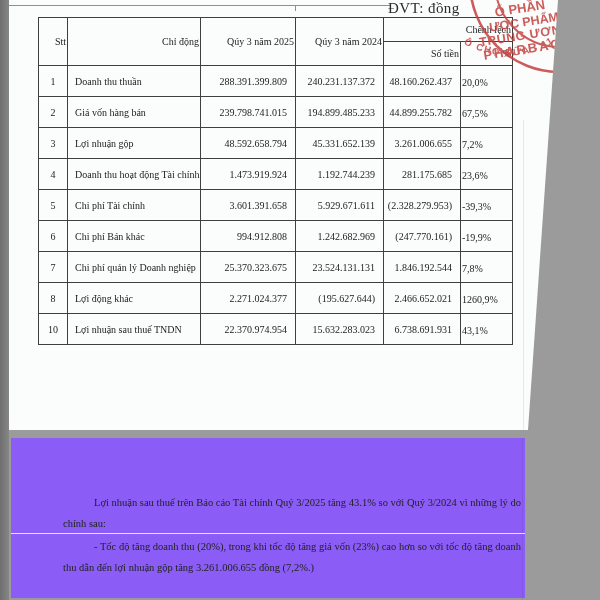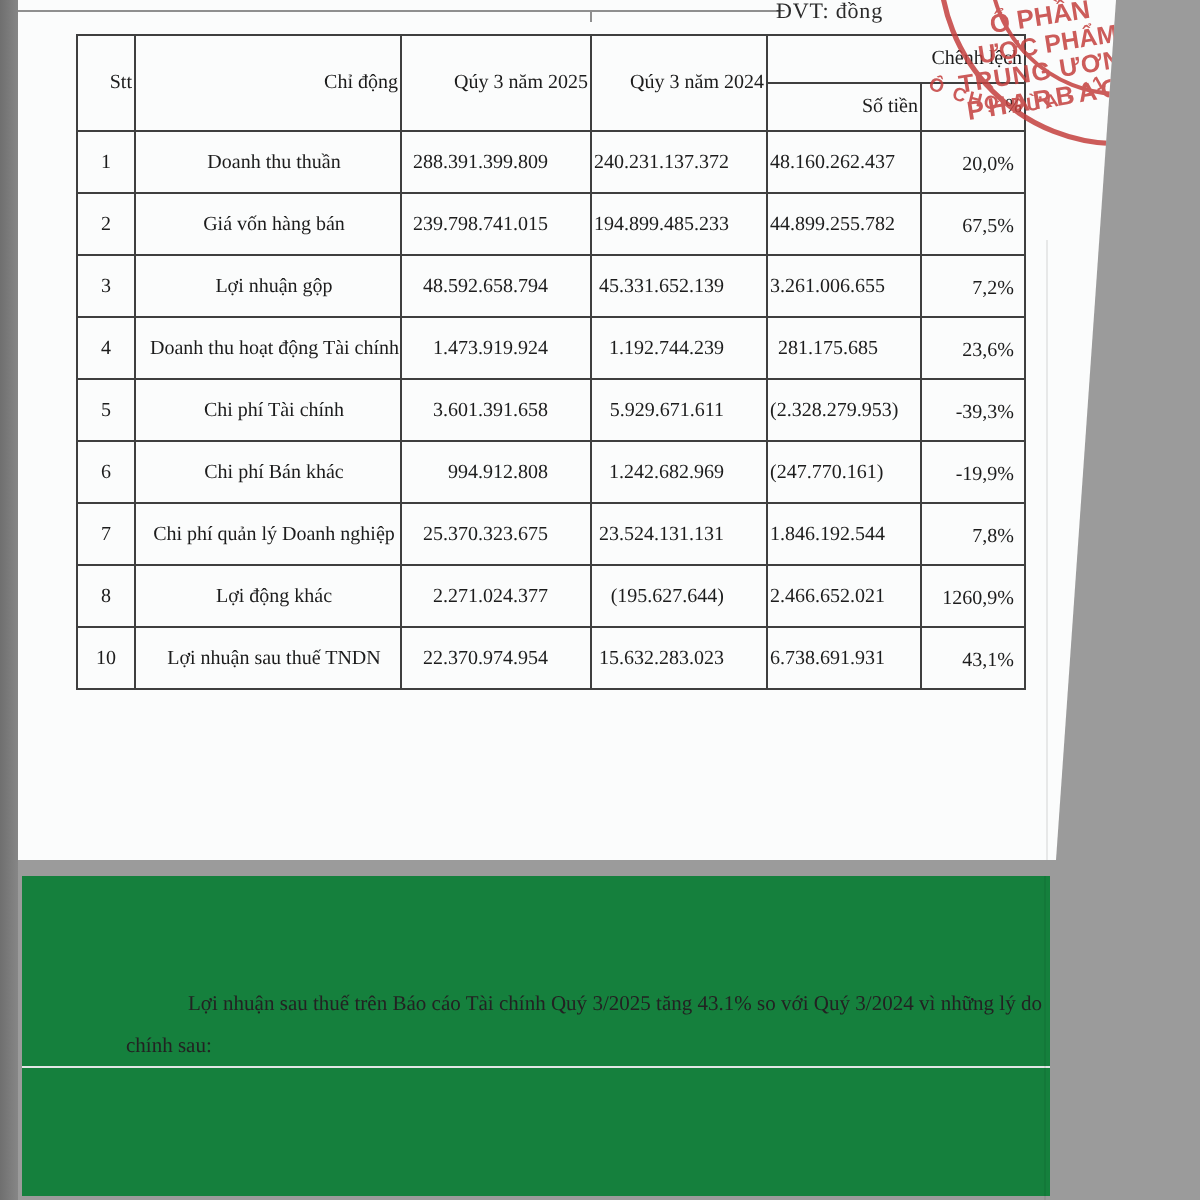--- a/index.html
+++ b/index.html
@@ -24,48 +24,48 @@
     background:rgba(0,0,0,0.08);
   }
   .top-artifact-line{
     position:absolute;left:0;top:5px;width:381px;height:1px;background:#8f8f8f;
   }
   .top-artifact-tick{
     position:absolute;left:286px;top:5px;width:1px;height:6px;background:#8f8f8f;
   }
   .unit-label{
     position:absolute;left:379px;top:0px;width:100px;
-    font-size:11px;color:#2b2b2b;letter-spacing:0.4px;
+    font-size:15px;color:#2b2b2b;letter-spacing:0.4px;
   }
   
   table.fin{
     position:absolute;left:29px;top:17px;width:474px;
     border-collapse:collapse;table-layout:fixed;
     font-size:10px;color:#1c1c1c;
   }
   table.fin th,table.fin td{
     border:1px solid #3f3f3f;
     font-weight:normal;
     overflow:hidden;white-space:nowrap;
   }
   table.fin th{height:21px;text-align:right;vertical-align:middle;}
   th.h-top{height:13px;}
   table.fin td{height:26px;vertical-align:middle;}
   td.c-stt{text-align:center;}
-  td.c-label{text-align:center;padding-left:7px;}
-  td.c-num{text-align:right;padding-right:21px;}
-  td.c-pct{text-align:right;padding-right:5px;vertical-align:top;padding-top:3px;}
+  td.c-label{text-align:left;padding-left:7px;}
+  td.c-num{text-align:right;padding-right:8px;}
+  td.c-pct{text-align:left;padding-right:5px;vertical-align:top;padding-top:3px;}
   
   .stamp-svg{position:absolute;left:431px;top:0;width:130px;height:130px;}
   .stamp-svg text{fill:#c4403e;font-family:"Liberation Sans",sans-serif;font-weight:bold;}
   .stamp-svg circle{fill:none;stroke:#c4403e;}
   
   .page2{
     position:absolute;left:11px;top:438px;width:514px;height:160px;
-    background:#15803d;
+    background:#8b5cf6;
   }
   .page2 .fold-line2{
     position:absolute;left:511px;top:0;width:1px;height:162px;background:rgba(0,0,0,0.06);
   }
   .scan-line{
     position:absolute;left:0;top:95px;width:100%;height:1px;background:#e2e6e6;
   }
   .notes{
     position:absolute;left:52px;top:55px;width:458px;
     font-size:10.5px;line-height:20.5px;color:#222;text-align:justify;
@@ -196,14 +196,15 @@
       <textPath href="#stamp-arc" startOffset="4">Ô CHỢ DỪA - 11</textPath>
     </text>
   </svg>
 </div>
 
 <div class="page2">
   <div class="scan-line"></div>
   <div class="fold-line2"></div>
   <div class="notes">
     <p>Lợi nhuận sau thuế trên Báo cáo Tài chính Quý 3/2025 tăng 43.1% so với Quý 3/2024 vì những lý do chính sau:</p>
+    <p>- Tốc độ tăng doanh thu (20%), trong khi tốc độ tăng giá vốn (23%) cao hơn so với tốc độ tăng doanh thu dẫn đến lợi nhuận gộp tăng 3.261.006.655 đồng (7,2%.)</p>
   </div>
 </div>
 
 </body></html>

